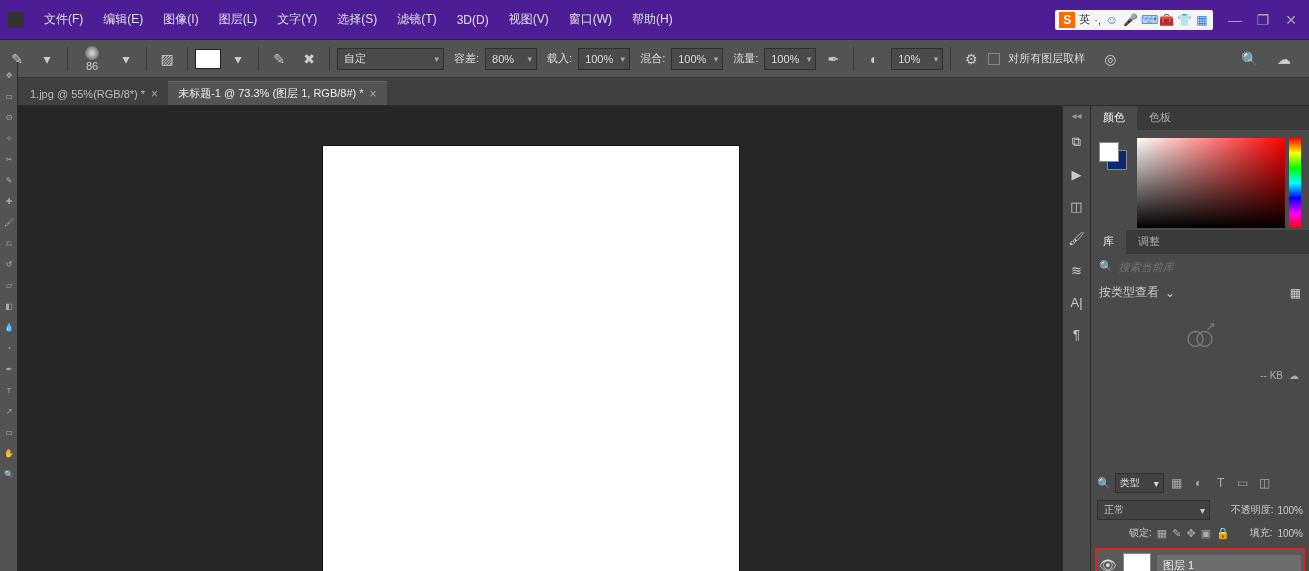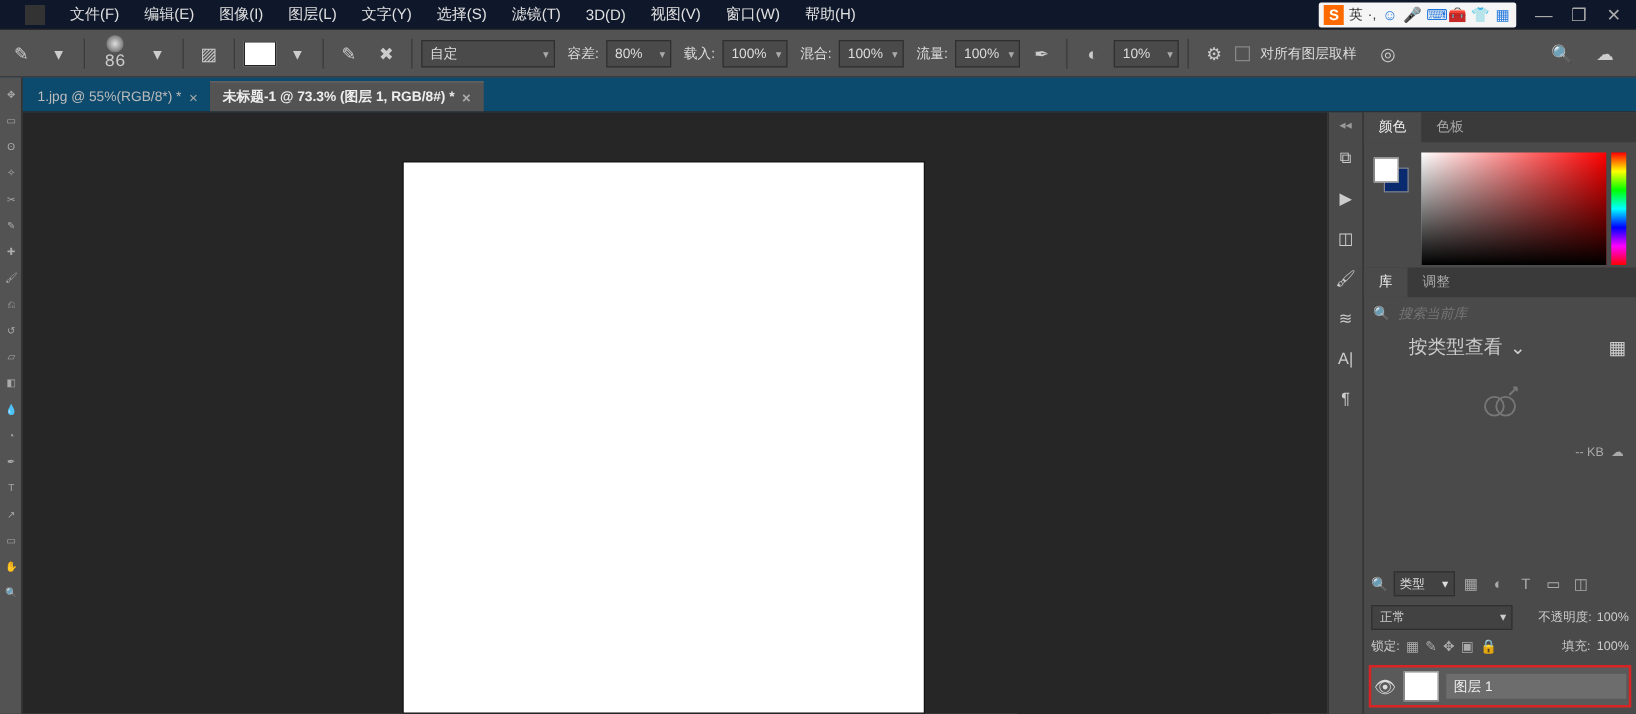--- a/index.html
+++ b/index.html
@@ -1,42 +1,42 @@
 <!DOCTYPE html>
 <html><head>
 <meta charset="utf-8">
 <style>
 * { margin: 0; padding: 0; box-sizing: border-box; font-family: "Microsoft YaHei", Arial, sans-serif; }
 body { background: #535353; color: #ddd; width: 1309px; height: 571px; overflow: hidden; font-size: 11px; }
-.menubar { height: 24px; background: #0f172a; display: flex; align-items: center; padding-left: 20px; border-bottom: 1px solid #2a2a2a; position: relative; }
+.menubar { height: 40px; background: #4c1d95; display: flex; align-items: center; padding-left: 8px; border-bottom: 1px solid #2a2a2a; position: relative; }
 .menubar .logo { width: 16px; height: 16px; background: #333; margin-right: 10px; display:inline-block;}
 .menubar .menu-item { padding: 3px 10px; cursor: default; color: #e0e0e0; font-size: 12px; }
 .menubar .right-icons { position: absolute; right: 0; display: flex; align-items: center; gap: 4px; height: 100%; }
 .ime-bar { height: 20px; background: #f5f5f5; display: flex; align-items: center; padding: 0 4px; border-radius: 2px; gap: 4px;}
 .ime-bar .ime-logo { width: 16px; height: 16px; background: #ff6a00; color: #fff; font-weight: bold; text-align: center; line-height:16px; font-size: 12px;}
 .ime-bar .ime-text { color: #333; font-size: 11px; }
 .ime-bar .ime-icon { width: 14px; height: 14px; color: #2277dd; font-size:12px; text-align:center;}
 .window-controls { display:flex; gap: 8px; padding: 0 8px; }
 .window-controls span { color: #aaa; font-size: 14px; width: 20px; text-align:center;}
 .optionsbar { height: 38px; background: #535353; display: flex; align-items: center; padding: 0 4px; border-bottom: 1px solid #363636; gap: 4px;}
 .optionsbar .sep { width:1px; height: 24px; background: #3a3a3a; margin: 0 3px;}
 .tool-btn { width: 26px; height: 26px; display:flex; align-items:center; justify-content:center; color:#ccc; font-size:14px;}
 .brush-preview { width: 34px; height: 34px; background: #535353; display:flex; flex-direction:column; align-items:center; justify-content:center;}
 .brush-preview .dot { width: 14px; height: 14px; background: radial-gradient(circle, #ddd 0%, #888 60%, transparent 80%); border-radius:50%;}
-.brush-preview .num { font-size: 14px; color: #ccc; font-family: Liberation Mono, monospace;}
+.brush-preview .num { font-size: 11px; color: #ccc;}
 .swatch { width: 26px; height: 20px; background: #fff; border:1px solid #222;}
 .dropdown { height: 22px; background: #4a4a4a; border: 1px solid #2f2f2f; display:flex; align-items:center; padding: 0 6px; color:#ddd; font-size:11px; position:relative;}
 .dropdown.wide { width: 107px;}
 .dropdown.small { width: 52px;}
 .dropdown .arrow { position:absolute; right:4px; color:#aaa; font-size:9px;}
 .opt-label { color: #ddd; font-size: 11px; margin-left: 6px; margin-right: 2px;}
 .check { width: 12px; height: 12px; border:1px solid #888; display:inline-block; margin-right:4px;}
-.tabbar { height: 28px; background: #0c4a6e; display:flex; align-items:flex-end; padding-left: 20px; border-bottom: 1px solid #2a2a2a;}
+.tabbar { height: 28px; background: #404040; display:flex; align-items:flex-end; padding-left: 20px; border-bottom: 1px solid #2a2a2a;}
 .tab { height: 24px; padding: 0 10px; display:flex; align-items:center; color:#bbb; font-size:11px; gap:6px; border-top: 1px solid transparent;}
-.tab.active { background: #535353; color:#eee; border-top:1px solid #666;font-weight:bold;}
+.tab.active { background: #535353; color:#eee; border-top:1px solid #666;}
 .tab .close { color:#aaa; font-size:12px;}
 .main { display:flex; height: calc(571px - 24px - 38px - 28px); }
 .toolbox { width: 18px; background: #535353; border-right:1px solid #2a2a2a; display:flex; flex-direction:column; padding-top:4px; gap:2px; position:absolute; left:0; top:62px; height: 509px;}
 .toolbox .t { width:18px; height:19px; color:#aaa; font-size:8px; text-align:center; line-height:19px;}
 .canvas-area { flex:1; background: #262626; display:flex; align-items:flex-start; justify-content:center; padding-top: 40px; margin-left:0px;}
 .canvas-page { width: 416px; height: 440px; background: #fff; box-shadow: 0 0 0 1px rgba(0,0,0,.5);}
 .panel-strip { width: 28px; background: #4a4a4a; border-left:1px solid #2a2a2a; display:flex; flex-direction:column; align-items:center; padding-top:4px; gap:12px;}
 .panel-strip .collapse { color:#999; font-size:10px; height:10px;}
 .panel-strip .p-icon { width:20px; height:20px; color:#ccc; display:flex; align-items:center; justify-content:center; font-size:13px;}
 .right-panels { width: 219px; background: #4a4a4a; display:flex; flex-direction:column; border-left:1px solid #2a2a2a;}
@@ -46,32 +46,32 @@
 .color-panel { height: 100px; display:flex; padding:8px; gap:10px; background:#4a4a4a;}
 .color-swatches { width:28px; height:28px; position:relative; margin-top:4px;}
 .color-swatches .fg { width:20px; height:20px; background:#fff; border:1px solid #888; position:absolute; top:0; left:0; z-index:2;}
 .color-swatches .bg { width:20px; height:20px; background:#0a2a70; border:1px solid #888; position:absolute; bottom:0; right:0;}
 .color-picker { flex:1; height:90px; position:relative;}
 .color-sat { position:absolute; left:0; top:0; width: 148px; height:90px; background: linear-gradient(to top, #000, transparent), linear-gradient(to right, #fff, #ff0000);}
 .hue-strip { position:absolute; right:0; top:0; width:12px; height:90px; background: linear-gradient(to bottom, #f00, #ff0, #0f0, #0ff, #00f, #f0f, #f00);}
 .lib-panel { background:#4a4a4a; flex:1; display:flex; flex-direction:column;}
 .lib-search { display:flex; align-items:center; padding: 6px 8px; gap:6px; color:#888;}
 .lib-search input { flex:1; background: transparent; border:none; outline:none; color:#bbb; font-size:11px; font-style: italic;}
-.lib-row { padding: 5px 8px; color:#ccc; font-size:15px; display:flex; align-items:center; gap:6px;margin-left:28px;}
+.lib-row { padding: 5px 8px; color:#ccc; font-size:12px; display:flex; align-items:center; gap:6px;}
 .lib-cc { height:60px; display:flex; align-items:center; justify-content:center; color:#777;}
 .lib-cc svg { width:30px; height:30px;}
 .lib-kb { text-align:right; padding:4px 10px; color:#aaa; font-size:10px; display:flex; justify-content:flex-end; gap:6px; align-items:center;}
 .layers-section { background:#4a4a4a;}
 .layer-filters { display:flex; align-items:center; padding:4px 6px; gap:4px;}
 .layer-filters .lf-dd { flex: none; width: 49px; height:20px; background:#424242; border:1px solid #2f2f2f; display:flex; align-items:center; padding:0 4px; font-size:10px; color:#ddd; position:relative;}
 .layer-filters .lf-icon { width:18px; height:18px; color:#aaa; font-size:12px; display:flex; align-items:center; justify-content:center;}
 .layer-row2 { display:flex; align-items:center; padding:3px 6px; gap:4px; font-size:10px; color:#ccc;}
 .layer-row2 .blend-dd { width:113px; height:20px; background:#424242; border:1px solid #2f2f2f; display:flex; align-items:center; padding:0 6px; position:relative;}
 .layer-row2 .opacity-lbl { margin-left:auto;}
-.layer-row3 { display:flex; align-items:center; padding:3px 6px; gap:5px; font-size:10px; color:#ccc;}
+.layer-row3 { display:flex; align-items:center; padding:3px 6px; gap:5px; font-size:10px; color:#ccc;margin-left:32px;}
 .layer-row3 .lock-icon { color:#aaa; font-size:11px;}
 .layer-list { padding:2px;}
 .layer-item { display:flex; align-items:center; height:34px; border:2px solid #d82424; background:#5a5a5a; margin:3px 2px; padding:0 2px; gap:6px;}
 .layer-item .eye { width:18px; color:#ddd; text-align:center; font-size:14px;}
 .layer-item .thumb { width:28px; height:24px; background:#fff; border:1px solid #888;}
 .layer-item .name-box { flex:1; background:#6d6d6d; height:20px; display:flex; align-items:center; padding:0 6px; color:#eee; font-size:11px;text-align:right;}
 </style>
 </head>
 <body>
 

